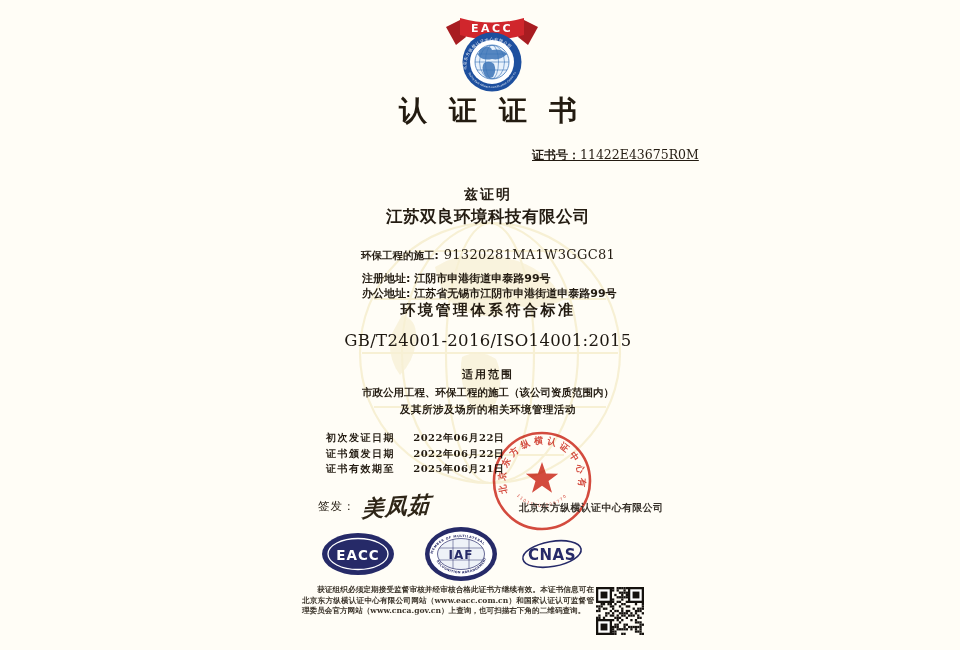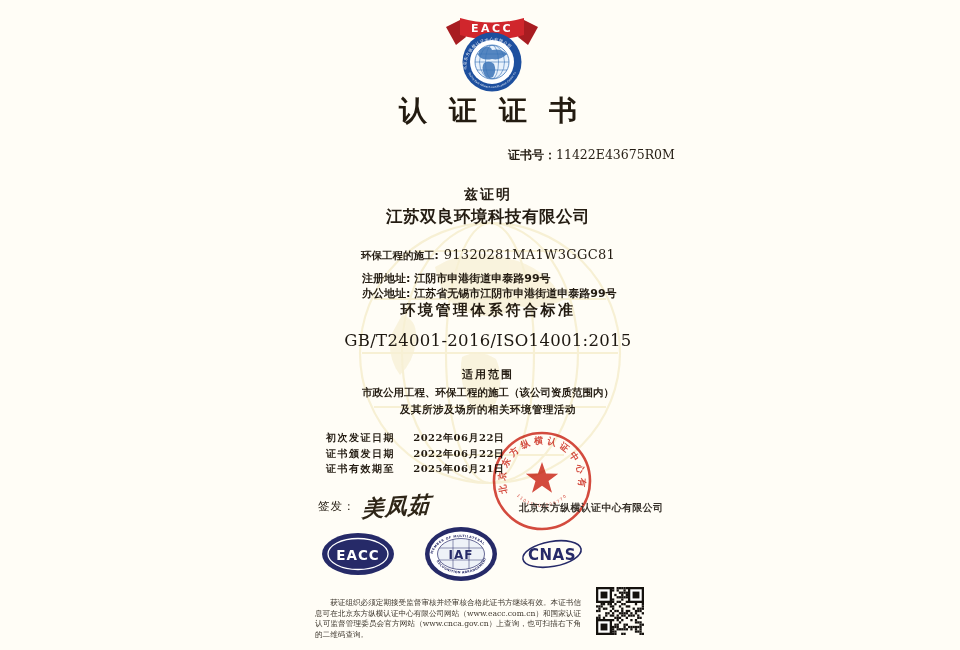--- a/index.html
+++ b/index.html
@@ -8,21 +8,21 @@
     --wm:#f1e6ba; --footer-ink:#3d362c;
   }
   html,body{margin:0;padding:0;}
   body{font-family:"DejaVu Sans",sans-serif;background:var(--paper);}
   #stage{position:relative;width:960px;height:650px;overflow:hidden;background:var(--paper);color:var(--ink);}
   .abs{position:absolute;}
   .c{position:absolute;left:0;width:976px;text-align:center;}
   .serif{font-family:"DejaVu Serif",serif;}
   
   .title{top:92px;font-size:28px;font-weight:bold;letter-spacing:22px;text-indent:22px;color:#231b10;}
-  .cert-no{left:508px;top:147px;font-size:12px;font-family:"DejaVu Serif",serif;}
+  .cert-no{left:532px;top:147px;font-size:12px;font-family:"DejaVu Serif",serif;text-decoration:underline;}
   .cert-no b{font-size:12px;font-weight:bold;}
   .cert-no span{font-size:12.5px;}
   .certify{top:186px;font-size:14px;font-weight:bold;letter-spacing:2px;}
   .company{top:206px;font-size:16.5px;font-weight:bold;letter-spacing:.5px;}
   .credit{top:244px;}
   .credit .lbl{font-size:10.5px;font-weight:bold;}
   .credit .val{font-size:13px;font-family:"DejaVu Serif",serif;letter-spacing:.3px;}
   .addr{left:362px;top:271px;font-size:11px;font-weight:bold;line-height:15px;white-space:nowrap;}
   .system{top:301px;font-size:15px;font-weight:bold;letter-spacing:2.5px;font-family:"DejaVu Serif",serif;}
   .standard{top:331px;font-size:16.5px;font-family:"DejaVu Serif",serif;letter-spacing:.3px;color:#1d1710;}
@@ -32,21 +32,21 @@
   .dates{left:326px;top:430px;font-family:"DejaVu Serif",serif;font-size:10px;line-height:15.5px;}
   .dates .dl{display:inline-block;width:84px;font-weight:bold;letter-spacing:1.5px;}
   .dates .dv{letter-spacing:.5px;font-weight:bold;}
   .sign{left:318px;top:492px;font-family:"DejaVu Serif",serif;font-size:11.5px;letter-spacing:1px;}
   .signature{display:inline-block;font-size:22px;font-weight:bold;font-style:italic;transform:rotate(-4deg) skewX(-6deg);color:#2e2517;letter-spacing:1px;vertical-align:-4px;margin-left:6px;}
   .issuer{left:519px;top:501px;font-size:10px;font-weight:bold;font-family:"DejaVu Serif",serif;color:#37312a;letter-spacing:.3px;white-space:nowrap;}
   .cnas-text{left:586px;top:531px;color:#4d5160;line-height:9.2px;}
   .cnas-text .cn{font-size:6.5px;letter-spacing:1px;}
   .cnas-text .en{font-size:7px;letter-spacing:.2px;}
   .footer{left:302px;top:585px;width:292px;font-family:"DejaVu Serif",serif;font-size:7.6px;line-height:10.6px;color:var(--footer-ink);text-align:justify;}
-  .footer p{margin:13px;text-indent:2em;}
+  .footer p{margin:0;text-indent:2em;font-weight:bold;}
   svg text{font-family:"DejaVu Sans",sans-serif;}
 </style>
 </head>
 <body>
 
 <div id="stage">
 
   <svg class="abs" style="left:340px;top:215px;opacity:.55" width="300" height="280" viewBox="0 0 300 280">
     <g stroke="var(--wm)" fill="none" stroke-width="2.2">
       <circle cx="150" cy="138" r="130"></circle>

